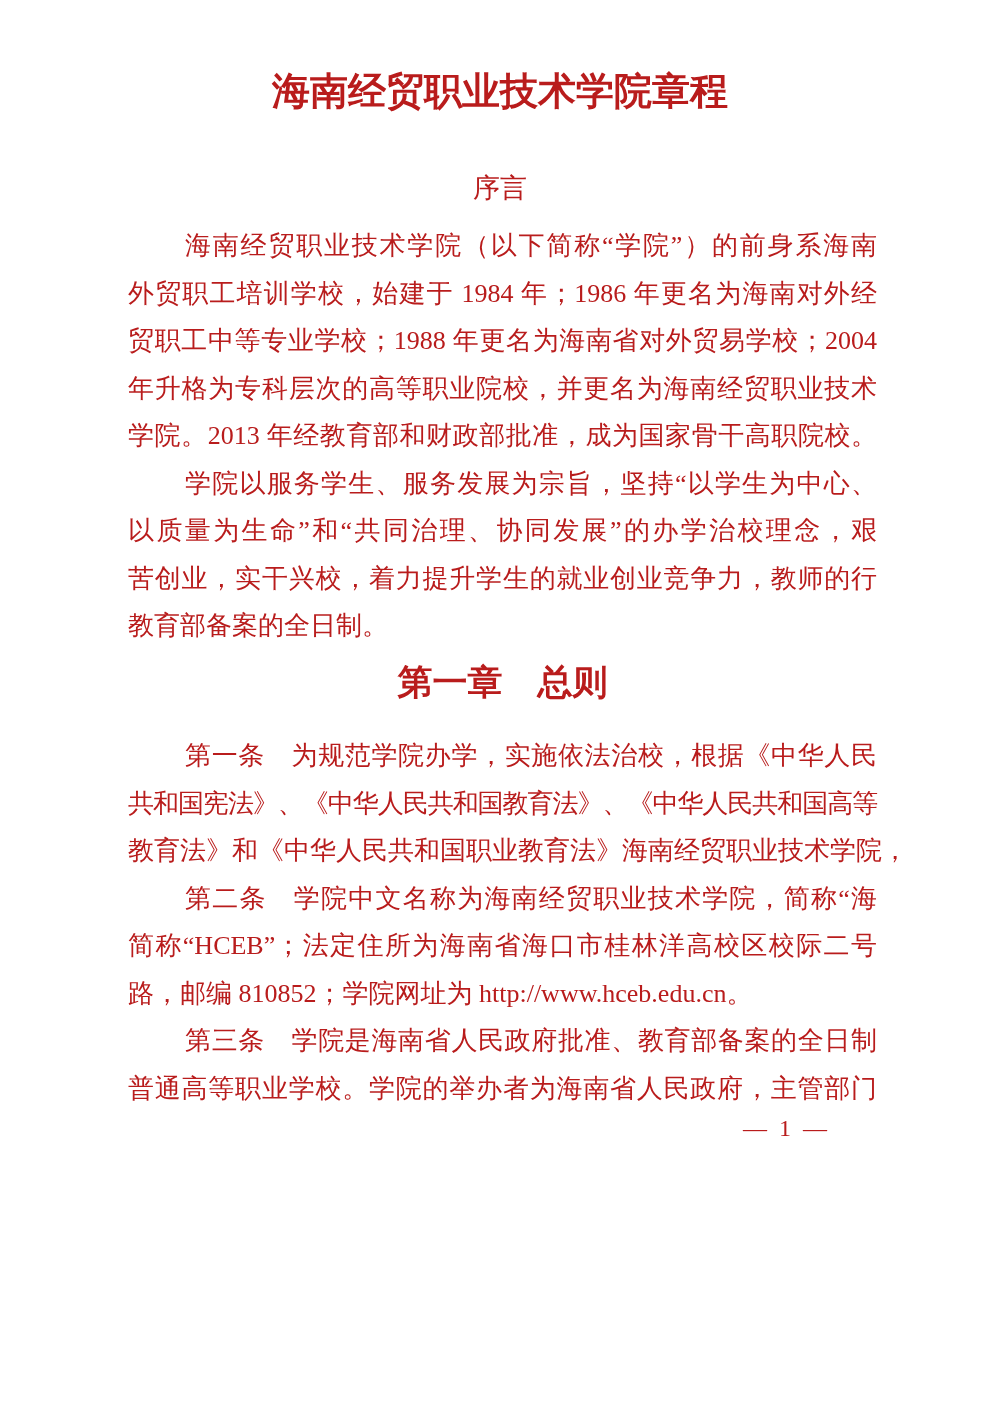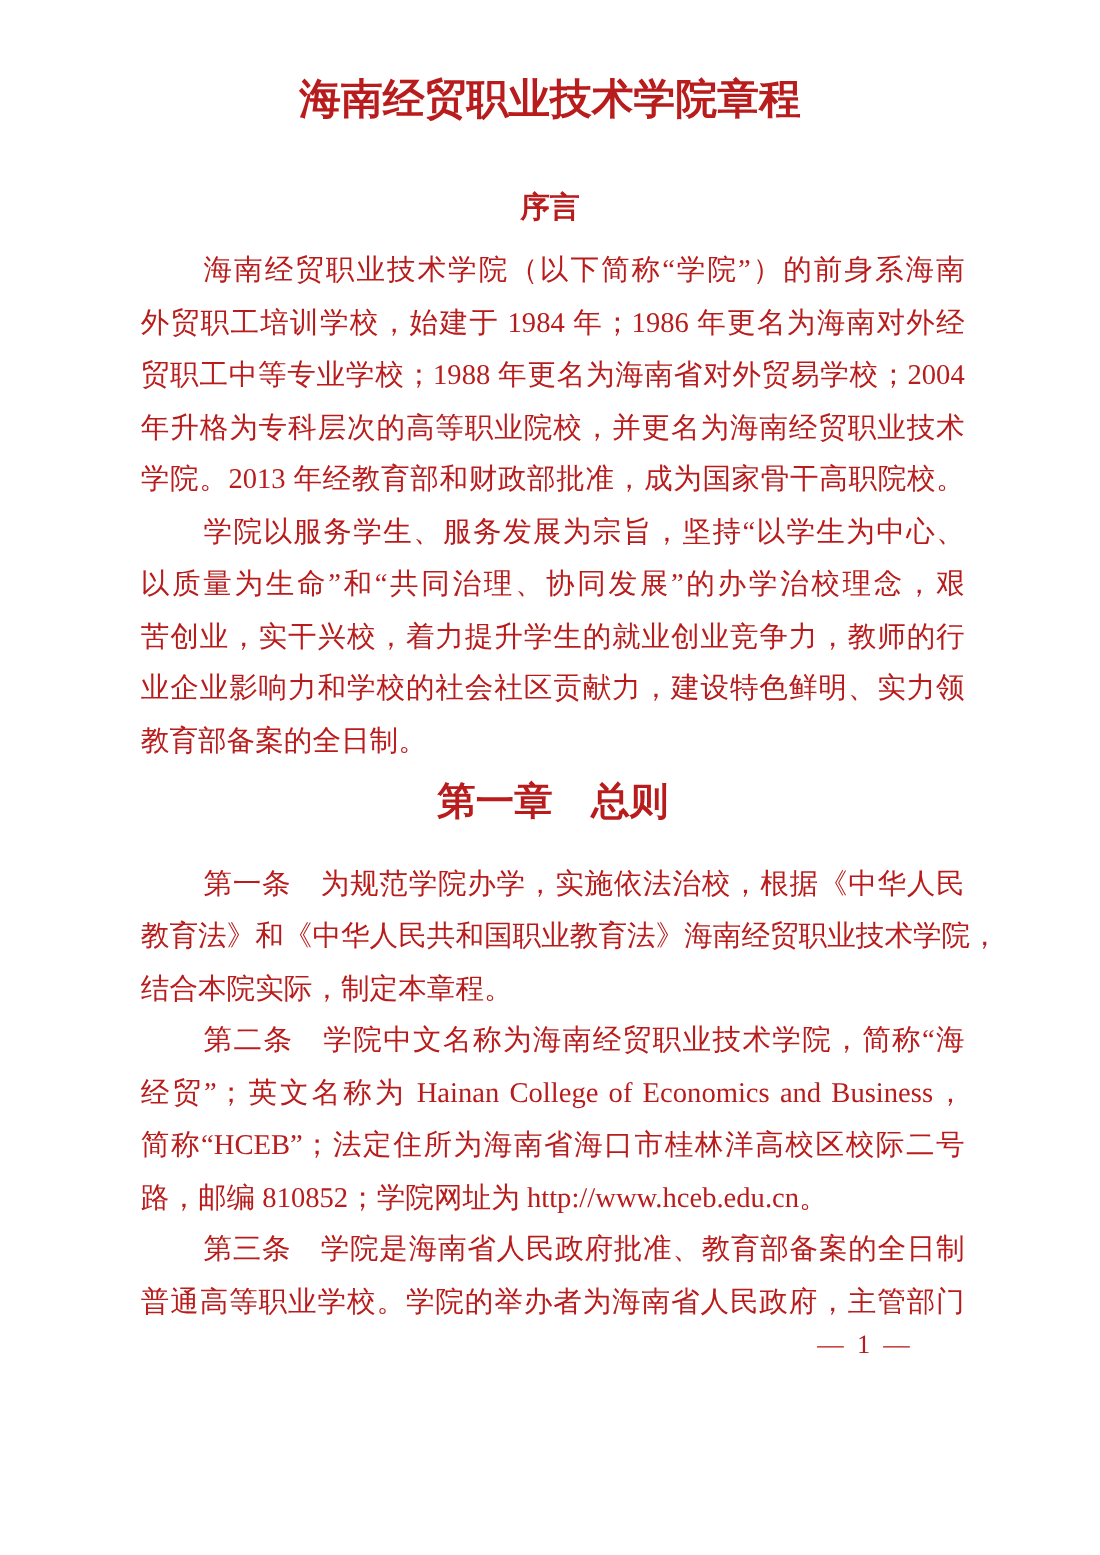--- a/index.html
+++ b/index.html
@@ -21,21 +21,21 @@
     line-height: 46px;
     font-weight: bold;
     text-align: center;
     letter-spacing: 0;
     font-family: "Liberation Serif", "DejaVu Serif", serif;
   }
   .preface-heading {
     margin: 58px 0 0 0;
     font-size: 27px;
     line-height: 32px;
-    font-weight: bold;
+    font-weight: normal;
     text-align: center;
     font-family: "Liberation Sans", "DejaVu Sans", sans-serif;
   }
   .body-text {
     margin-top: 18px;
     padding-left: 128px;
     padding-right: 123px;
     font-size: 26px;
     line-height: 47.5px;
   }
@@ -84,35 +84,33 @@
       <div class="t-line">外贸职工培训学校，始建于 1984 年；1986 年更名为海南对外经</div>
       <div class="t-line">贸职工中等专业学校；1988 年更名为海南省对外贸易学校；2004</div>
       <div class="t-line">年升格为专科层次的高等职业院校，并更名为海南经贸职业技术</div>
       <div class="t-line">学院。2013 年经教育部和财政部批准，成为国家骨干高职院校。</div>
     </div>
 
     <div>
       <div class="t-line indent">学院以服务学生、服务发展为宗旨，坚持“以学生为中心、</div>
       <div class="t-line">以质量为生命”和“共同治理、协同发展”的办学治校理念，艰</div>
       <div class="t-line">苦创业，实干兴校，着力提升学生的就业创业竞争力，教师的行</div>
-      <div class="t-line">业企业影响力和学校的社会社区贡献力，建设特色鲜明、实力领</div>
       <div class="t-line short">教育部备案的全日制。</div>
     </div>
 
     <h3 class="chapter-heading">第一章　总则</h3>
 
     <div>
       <div class="t-line indent">第一条　为规范学院办学，实施依法治校，根据《中华人民</div>
+      <div class="t-line tight">共和国宪法》、《中华人民共和国教育法》、《中华人民共和国高等</div>
       <div class="t-line">教育法》和《中华人民共和国职业教育法》海南经贸职业技术学院，</div>
-      <div class="t-line short">结合本院实际，制定本章程。</div>
     </div>
 
     <div>
       <div class="t-line indent">第二条　学院中文名称为海南经贸职业技术学院，简称“海</div>
-      <div class="t-line">经贸”；英文名称为 Hainan College of Economics and Business，</div>
       <div class="t-line">简称“HCEB”；法定住所为海南省海口市桂林洋高校区校际二号</div>
       <div class="t-line short">路，邮编 810852；学院网址为 http://www.hceb.edu.cn。</div>
     </div>
 
     <div>
       <div class="t-line indent">第三条　学院是海南省人民政府批准、教育部备案的全日制</div>
       <div class="t-line">普通高等职业学校。学院的举办者为海南省人民政府，主管部门</div>
     </div>
 
   </div>

